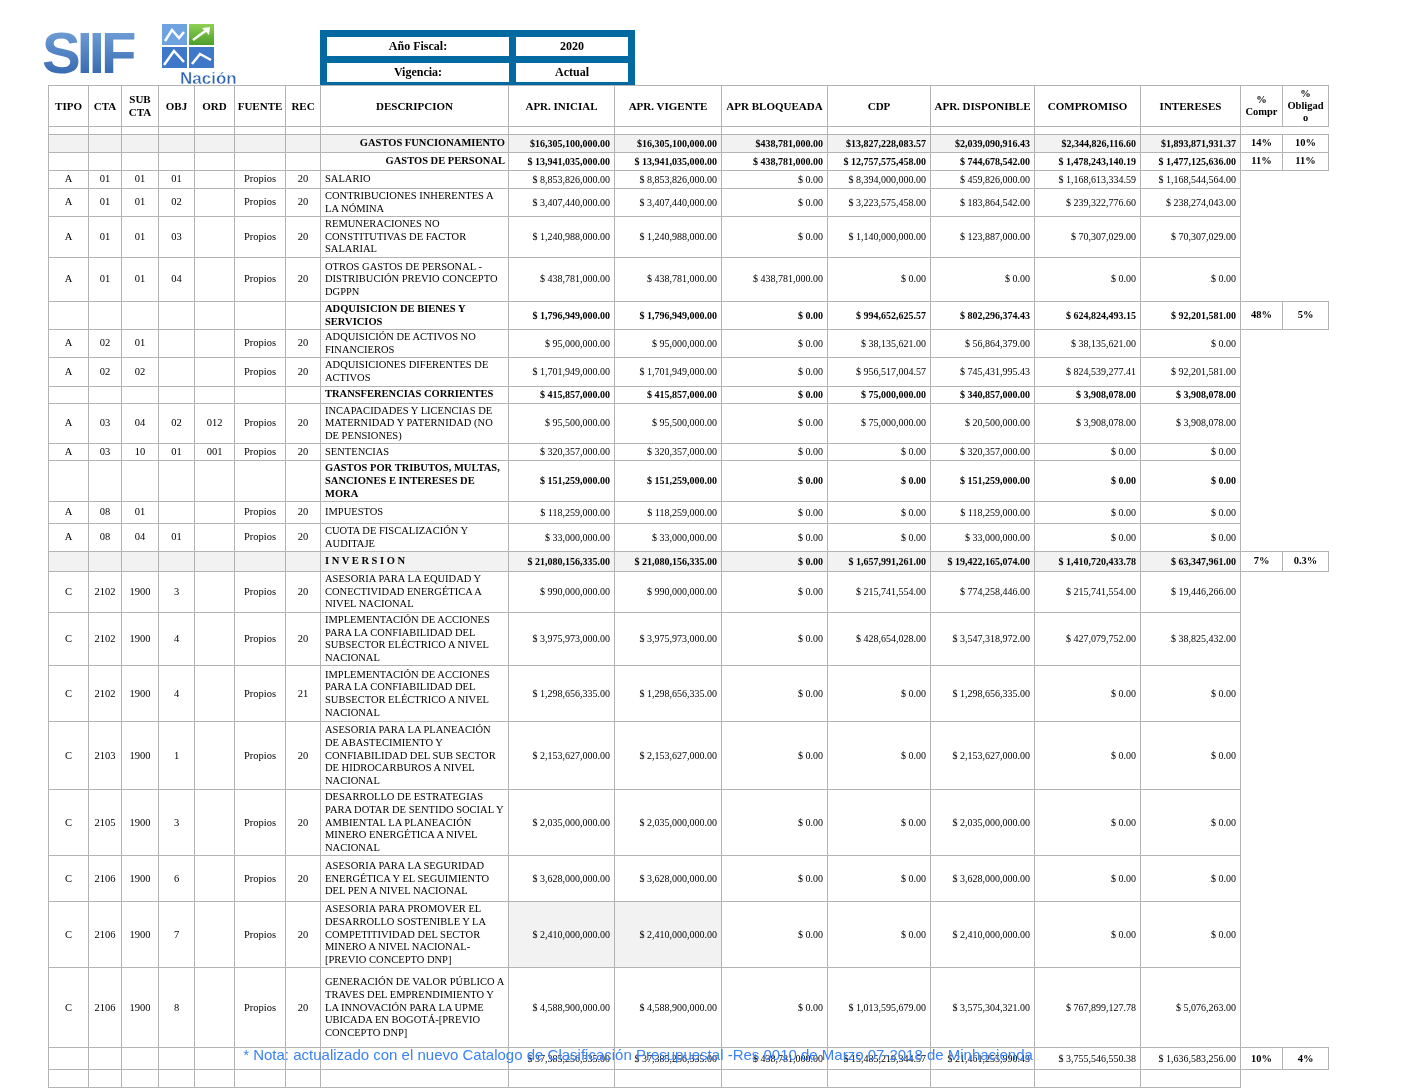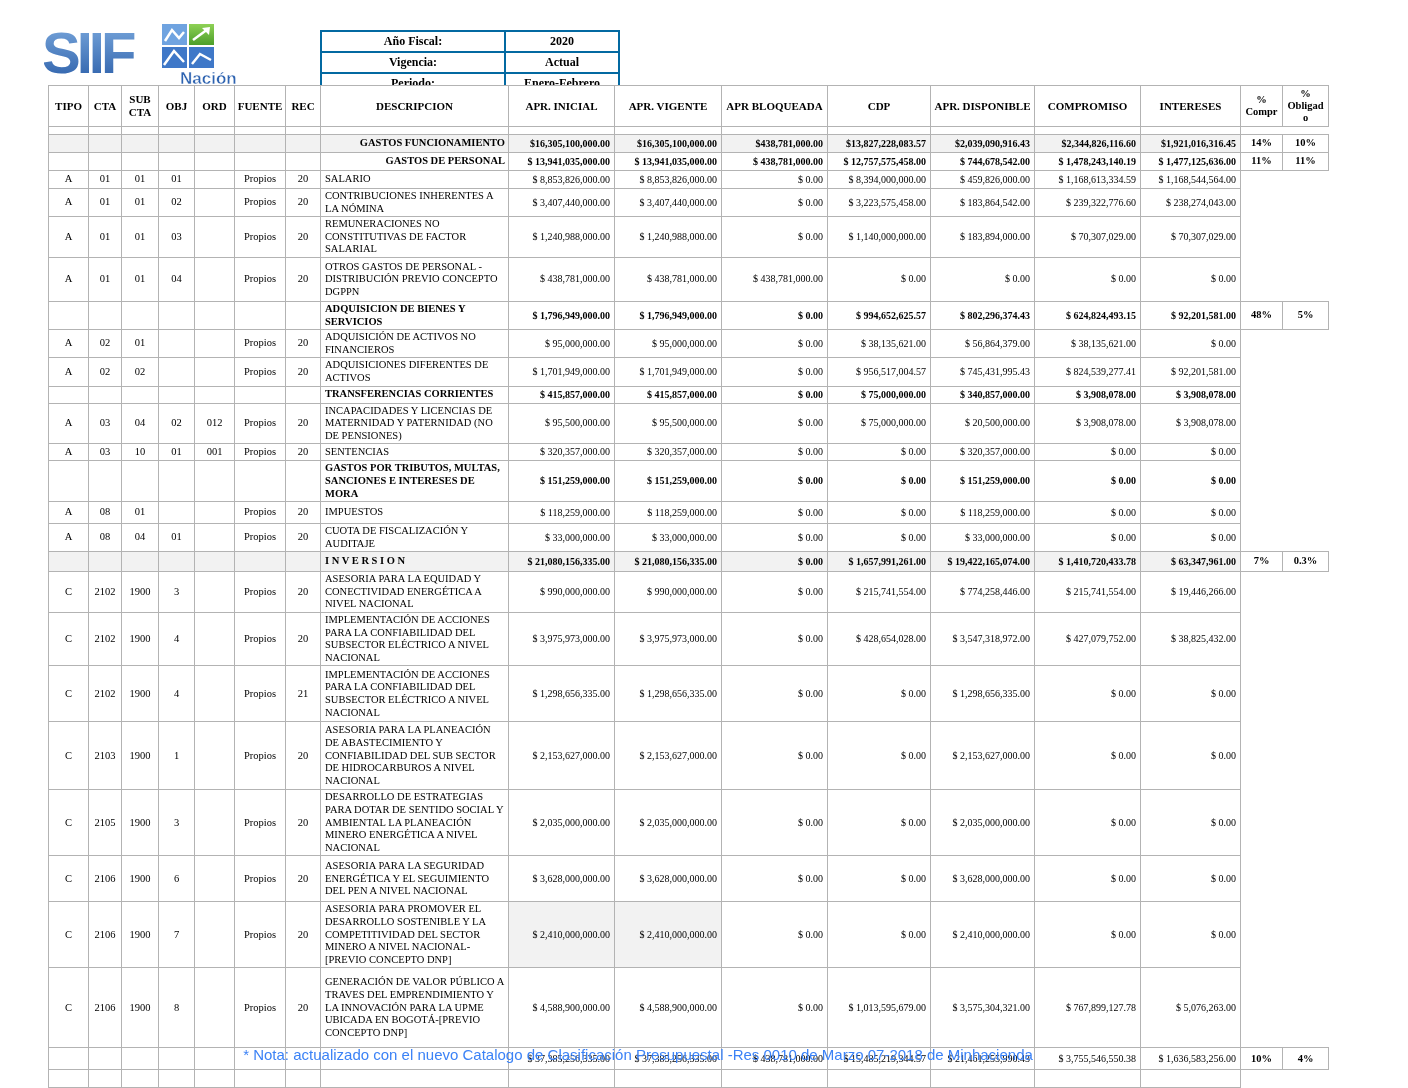--- a/index.html
+++ b/index.html
@@ -5,21 +5,21 @@
   html,body{margin:0;padding:0;background:#fff;}
   .page{position:relative;width:1408px;height:1088px;background:#fff;
         font-family:"Liberation Serif", serif;color:#000;overflow:hidden;}
 
   
   .hdr{position:absolute;left:0;top:0;width:1408px;height:80px;}
   .siif-logo{position:absolute;left:44px;top:20px;width:215px;height:66px;}
   .upme-logo{position:absolute;left:1128px;top:16px;width:195px;height:64px;}
 
   .info-box{position:absolute;left:320px;top:30px;border-collapse:collapse;}
-  .info-box td{border:2px solid #0369a1;font-size:12px;font-weight:bold;
+  .info-box td{border:7px solid #0369a1;font-size:12px;font-weight:bold;
                text-align:center;vertical-align:middle;height:17px;}
   .info-box td.lbl{width:180px;}
   .info-box td.val{width:110px;}
 
   
   table.grid{position:absolute;left:48px;top:85px;width:1274px;
              border-collapse:collapse;table-layout:fixed;}
   .grid th{border:1px solid #b3b3b3;font-size:11px;font-weight:bold;
            text-align:center;vertical-align:middle;height:38px;padding:1px 2px;
            word-break:break-word;line-height:1.15;background:#fff;}
@@ -162,21 +162,21 @@
           <td class="code"></td>
           <td class="code"></td>
           <td class="code"></td>
           <td class="desc ctr">GASTOS FUNCIONAMIENTO</td>
           <td class="money">$16,305,100,000.00</td>
           <td class="money">$16,305,100,000.00</td>
           <td class="money">$438,781,000.00</td>
           <td class="money">$13,827,228,083.57</td>
           <td class="money">$2,039,090,916.43</td>
           <td class="money">$2,344,826,116.60</td>
-          <td class="money">$1,921,016,316.45</td>
+          <td class="money">$1,893,871,931.37</td>
           <td class="pcell">14%</td>
           <td class="pcell">10%</td>
         </tr>
         <tr class="sum" style="height: 18px;">
           <td class="code"></td>
           <td class="code"></td>
           <td class="code"></td>
           <td class="code"></td>
           <td class="code"></td>
           <td class="code"></td>
@@ -232,21 +232,21 @@
           <td class="code">01</td>
           <td class="code">03</td>
           <td class="code"></td>
           <td class="code">Propios</td>
           <td class="code">20</td>
           <td class="desc">REMUNERACIONES NO CONSTITUTIVAS DE FACTOR SALARIAL</td>
           <td class="money">$ 1,240,988,000.00</td>
           <td class="money">$ 1,240,988,000.00</td>
           <td class="money">$ 0.00</td>
           <td class="money">$ 1,140,000,000.00</td>
-          <td class="money">$ 183,894,000.00</td>
+          <td class="money">$ 123,887,000.00</td>
           <td class="money">$ 70,307,029.00</td>
           <td class="money">$ 70,307,029.00</td>
         </tr>
         <tr class="det" style="height: 44px;">
           <td class="code">A</td>
           <td class="code">01</td>
           <td class="code">01</td>
           <td class="code">04</td>
           <td class="code"></td>
           <td class="code">Propios</td>

